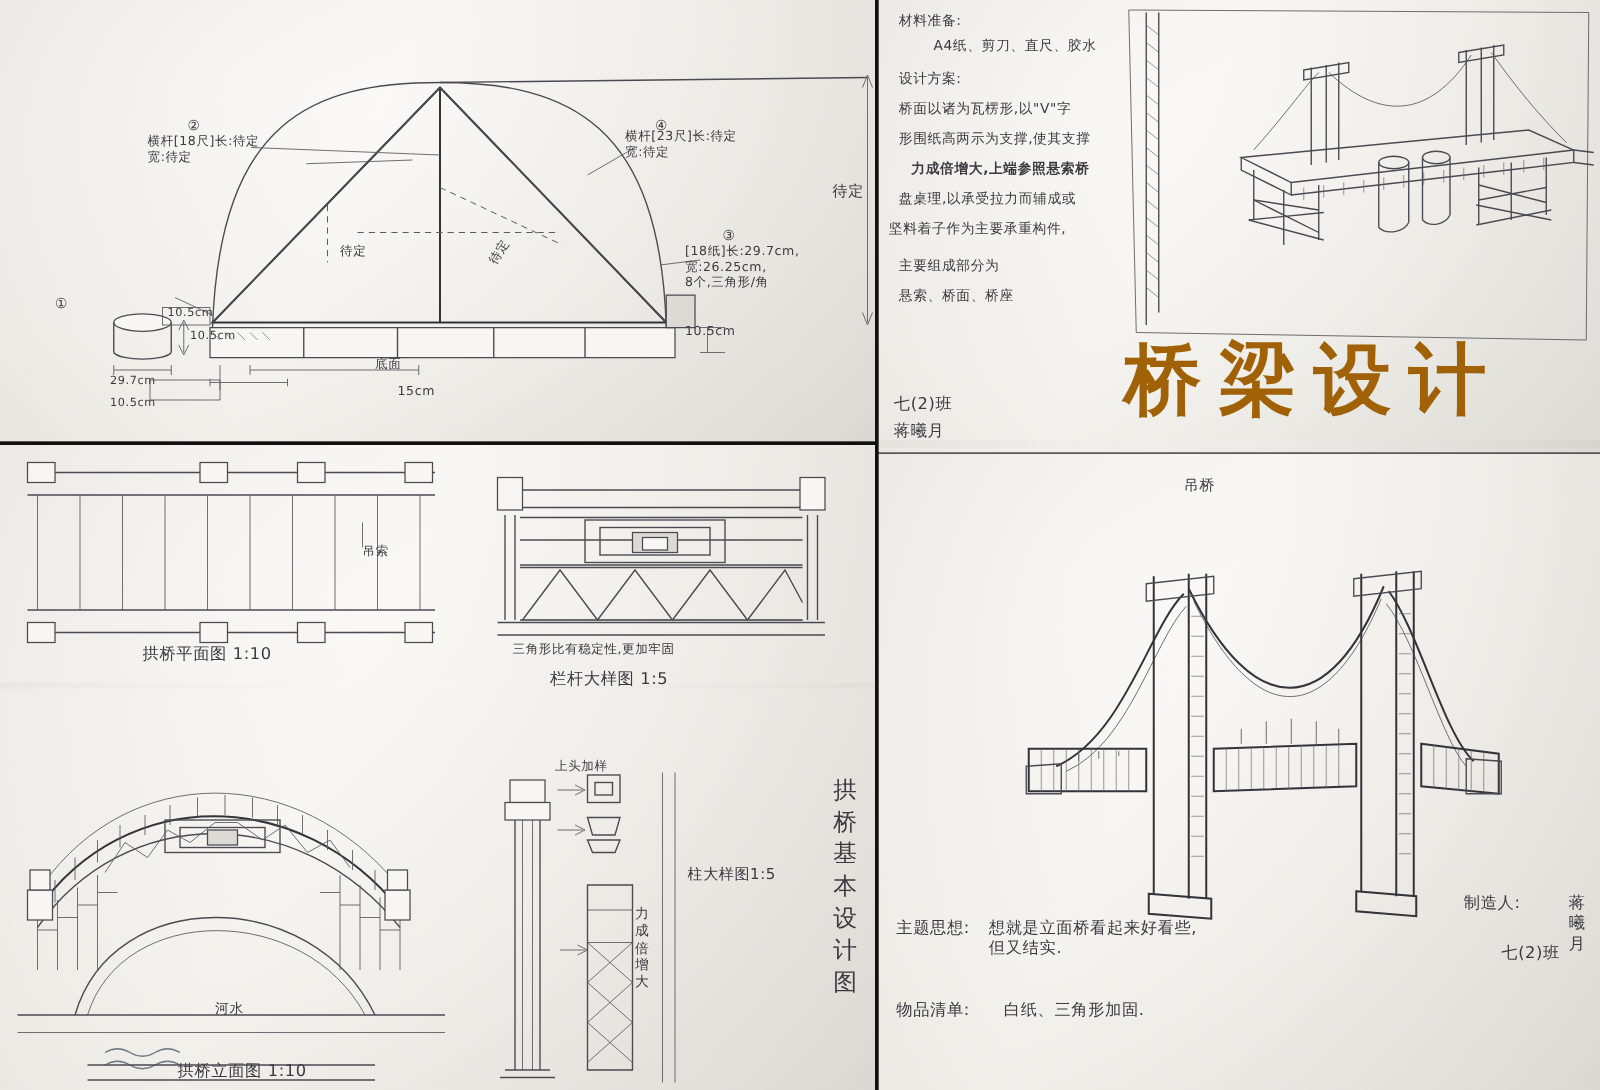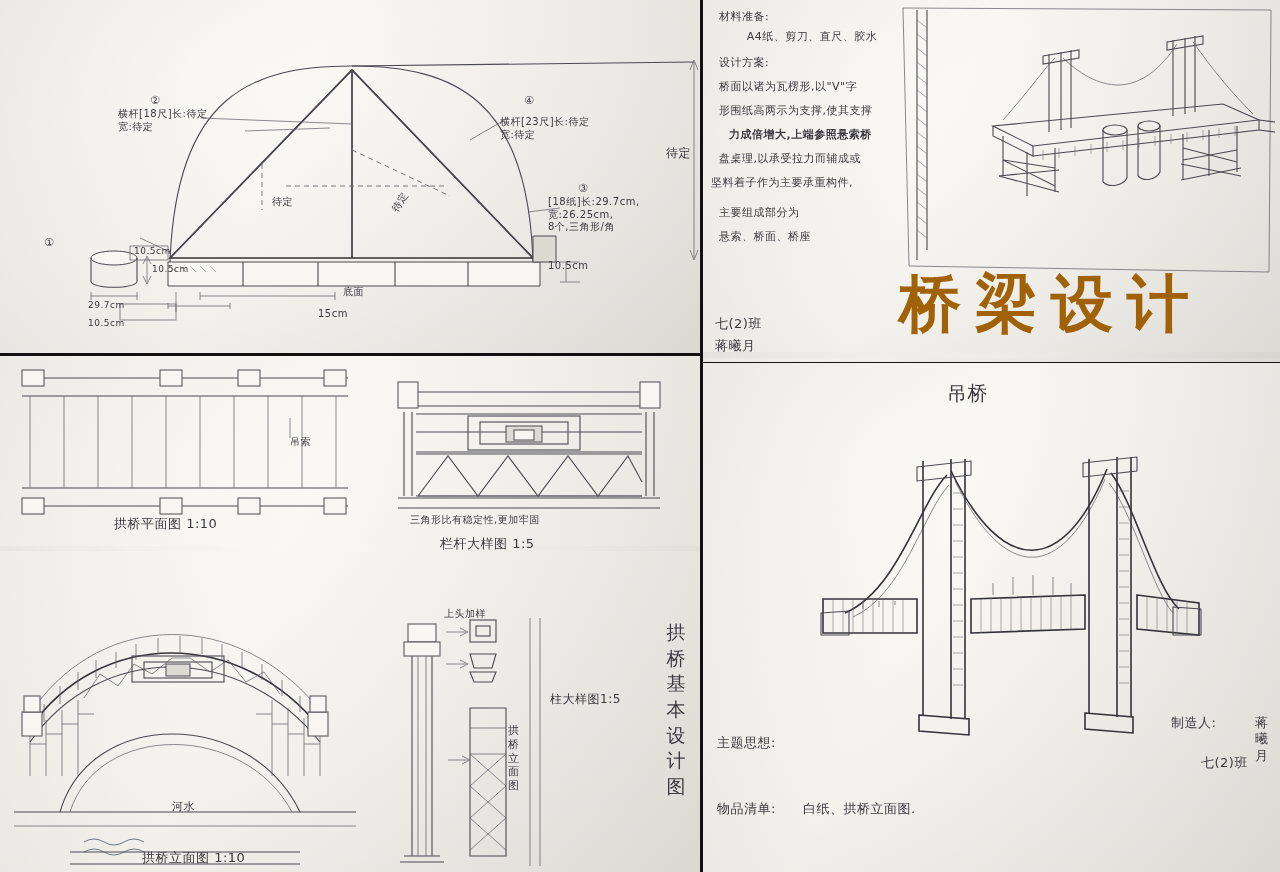--- a/index.html
+++ b/index.html
@@ -21,21 +21,21 @@
   #p-susp{left:703px;top:363px;width:577px;height:509px;}
 
   
   .hw{position:absolute;font-family:"DejaVu Sans",sans-serif;color:#3a3a40;
       line-height:1.25;letter-spacing:0.5px;white-space:pre-line;}
   .hw.s9{font-size:9px}
   .hw.s10{font-size:10px}
   .hw.s11{font-size:11px}
   .hw.s12{font-size:12px}
   .hw.s13{font-size:13px}
-  .hw.s16{font-size:20px}
+  .hw.s16{font-size:12px}
   .title-big{position:absolute;font-family:"DejaVu Serif",serif;font-size:62px;
       color:#a16207;letter-spacing:14px;font-weight:700;}
   .vtitle{position:absolute;font-family:"DejaVu Sans",sans-serif;font-size:19px;
       color:#3a3a40;letter-spacing:2px;line-height:1.35;width:22px;text-align:center;}
 
   svg{position:absolute;left:0;top:0;}
   .ln{stroke:#4a4a52;fill:none;stroke-width:1.1;}
   .ln-t{stroke:#5a5a62;fill:none;stroke-width:0.7;}
   .ln-b{stroke:#33333a;fill:none;stroke-width:1.6;}
   .ln-d{stroke:#5a5a62;fill:none;stroke-width:0.8;stroke-dasharray:5 4;}
@@ -98,40 +98,40 @@
       <path class="ln-t" d="M140 238 L170 252"></path>
 
       <rect class="ln-t" x="130" y="246" width="38" height="14" fill="none"></rect>
       <rect class="ln-t" x="120" y="304" width="56" height="16" fill="none"></rect>
     </svg>
 
     <div class="hw s10" style="left:118px;top:108px;">横杆[18尺]长:待定
 宽:待定</div>
     <div class="hw s11" style="left:150px;top:94px;">②</div>
 
-    <div class="hw s10" style="left:500px;top:116px;">横杆[23尺]长:待定
+    <div class="hw s10" style="left:500px;top:104px;">横杆[23尺]长:待定
 宽:待定</div>
     <div class="hw s11" style="left:524px;top:94px;">④</div>
 
     <div class="hw s10" style="left:548px;top:196px;">[18纸]长:29.7cm,
 宽:26.25cm,
 8个,三角形/角</div>
     <div class="hw s11" style="left:578px;top:182px;">③</div>
 
     <div class="hw s11" style="left:44px;top:236px;">①</div>
 
     <div class="hw s9" style="left:134px;top:246px;">10.5cm</div>
     <div class="hw s9" style="left:152px;top:264px;">10.5cm</div>
     <div class="hw s9" style="left:88px;top:300px;">29.7cm</div>
     <div class="hw s9" style="left:88px;top:318px;">10.5cm</div>
 
     <div class="hw s10" style="left:272px;top:196px;">待定</div>
     <div class="hw s10" style="left:390px;top:196px;transform:rotate(-58deg);">待定</div>
 
-    <div class="hw s10" style="left:300px;top:286px;margin-left:43px;">底面</div>
+    <div class="hw s10" style="left:300px;top:286px;">底面</div>
     <div class="hw s10" style="left:318px;top:308px;">15cm</div>
     <div class="hw s10" style="left:548px;top:260px;">10.5cm</div>
 
     <div class="hw s12" style="left:666px;top:146px;">待定</div>
   </div>
 
   <div class="panel shadowpanel" id="p-sketch">
     <div class="paper"></div>
     <div class="crease" style="left:0;top:352px;width:577px;height:6px;opacity:.5"></div>
 
@@ -284,21 +284,21 @@
 
     <div class="hw s13" style="left:114px;top:160px;">拱桥平面图 1:10</div>
     <div class="hw s10" style="left:410px;top:158px;">三角形比有稳定性,更加牢固</div>
     <div class="hw s13" style="left:440px;top:180px;">栏杆大样图 1:5</div>
     <div class="hw s10" style="left:290px;top:80px;">吊索</div>
 
     <div class="hw s13" style="left:142px;top:494px;">拱桥立面图 1:10</div>
     <div class="hw s11" style="left:172px;top:444px;">河水</div>
     <div class="hw s10" style="left:444px;top:252px;">上头加样</div>
     <div class="hw s12" style="left:550px;top:336px;">柱大样图1:5</div>
-    <div class="hw s11" style="left:508px;top:368px;width:18px;line-height:1.25;">拱桥立面图</div>
+    <div class="hw s11" style="left:508px;top:368px;width:18px;line-height:1.25;">力成倍增大</div>
 
     <div class="vtitle" style="left:666px;top:264px;">拱桥基本设计图</div>
   </div>
 
   <div class="panel shadowpanel" id="p-susp">
     <div class="paper"></div>
 
     <svg width="577" height="509">
 
       <path class="ln-b" d="M142 250 C 196 226 216 140 244 112"></path>
@@ -329,22 +329,24 @@
       <path class="ln-b" d="M216 352 L266 356 L266 372 L216 368 Z"></path>
       <path class="ln-b" d="M382 350 L430 354 L430 370 L382 366 Z"></path>
 
       <path class="ln" d="M118 250 L146 248 L146 272 L118 272 Z"></path>
       <path class="ln" d="M470 244 L498 246 L498 272 L470 272 Z"></path>
     </svg>
 
     <div class="hw s16" style="left:244px;top:18px;">吊桥</div>
 
     <div class="hw s13" style="left:14px;top:372px;">主题思想:</div>
+    <div class="hw s13" style="left:88px;top:372px;width:300px;">想就是立面桥看起来好看些,
+但又结实.</div>
 
     <div class="hw s13" style="left:14px;top:438px;">物品清单:</div>
-    <div class="hw s13" style="left:100px;top:438px;">白纸、拱桥立面图.</div>
+    <div class="hw s13" style="left:100px;top:438px;">白纸、三角形加固.</div>
 
     <div class="hw s13" style="left:468px;top:352px;">制造人:</div>
     <div class="hw s13" style="left:552px;top:352px;">蒋曦月</div>
     <div class="hw s13" style="left:498px;top:392px;">七(2)班</div>
   </div>
 
 </div>
 
 </body></html>

